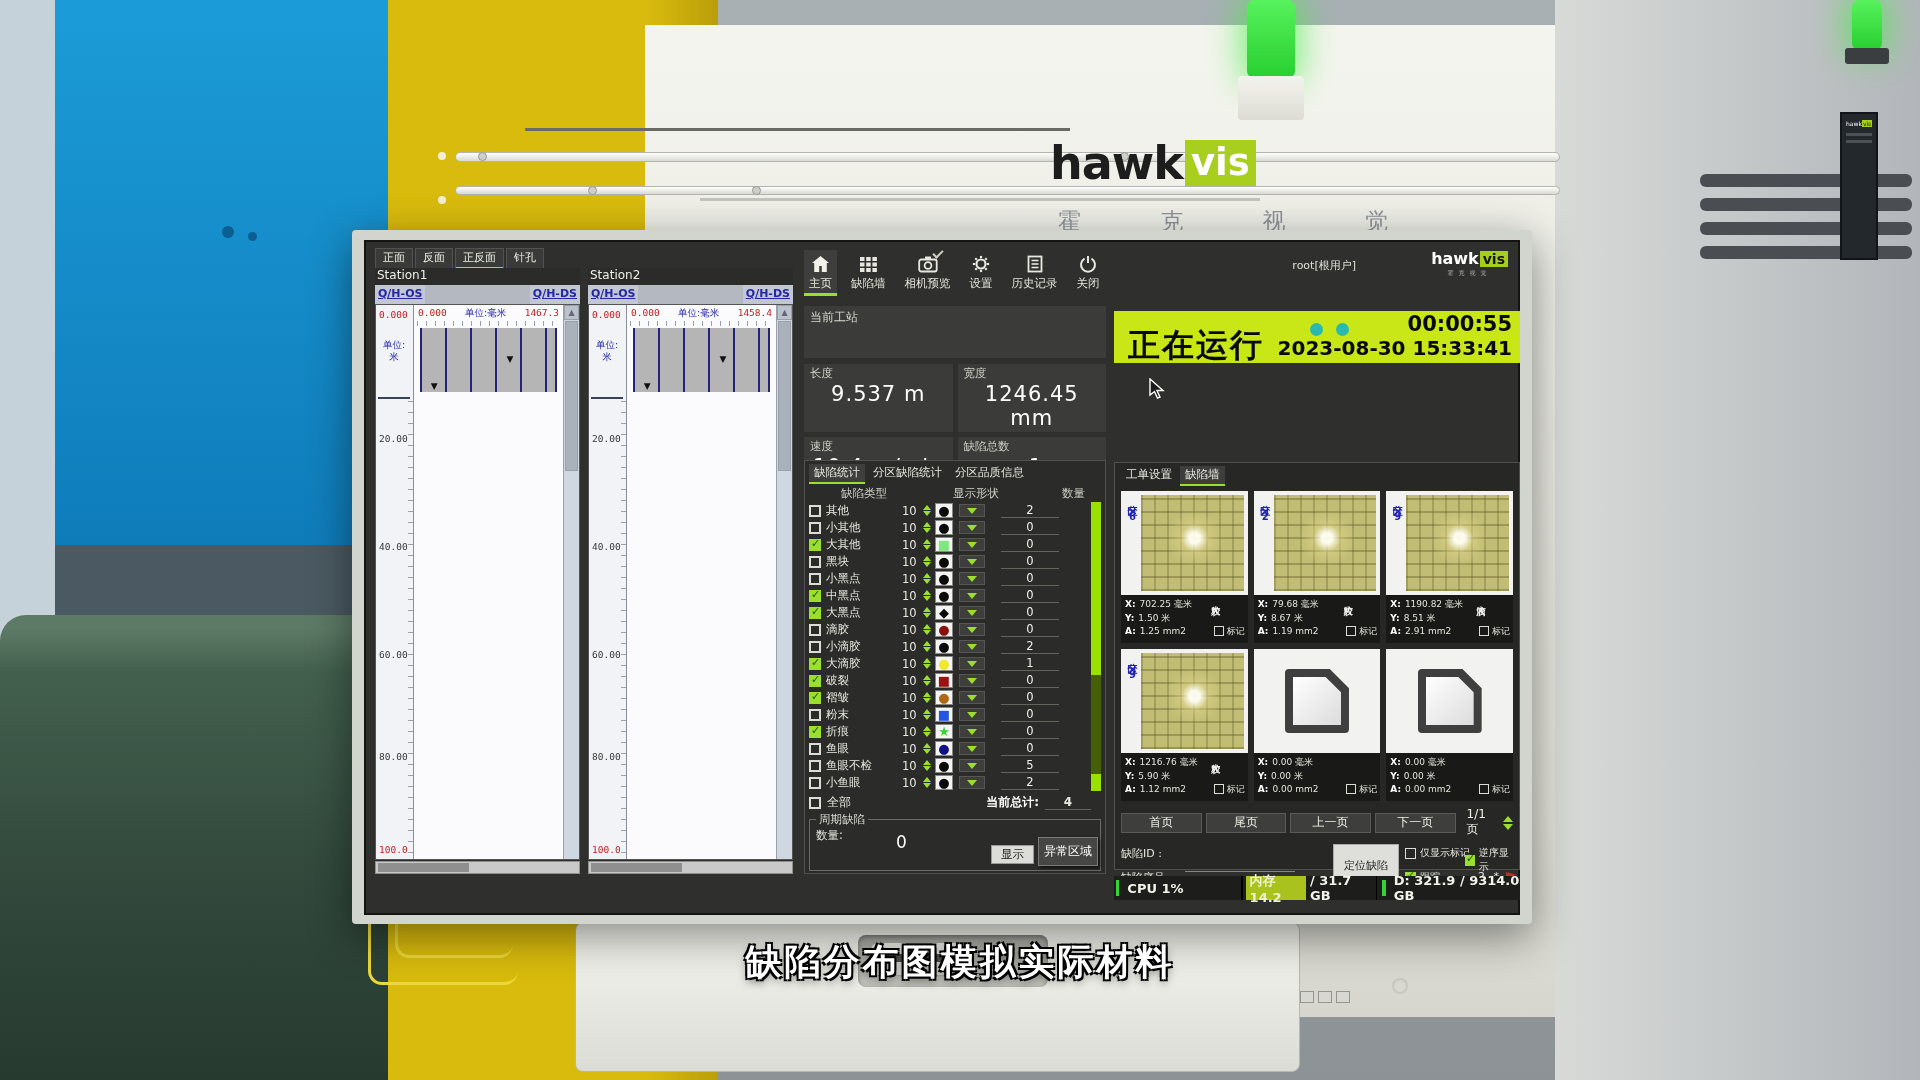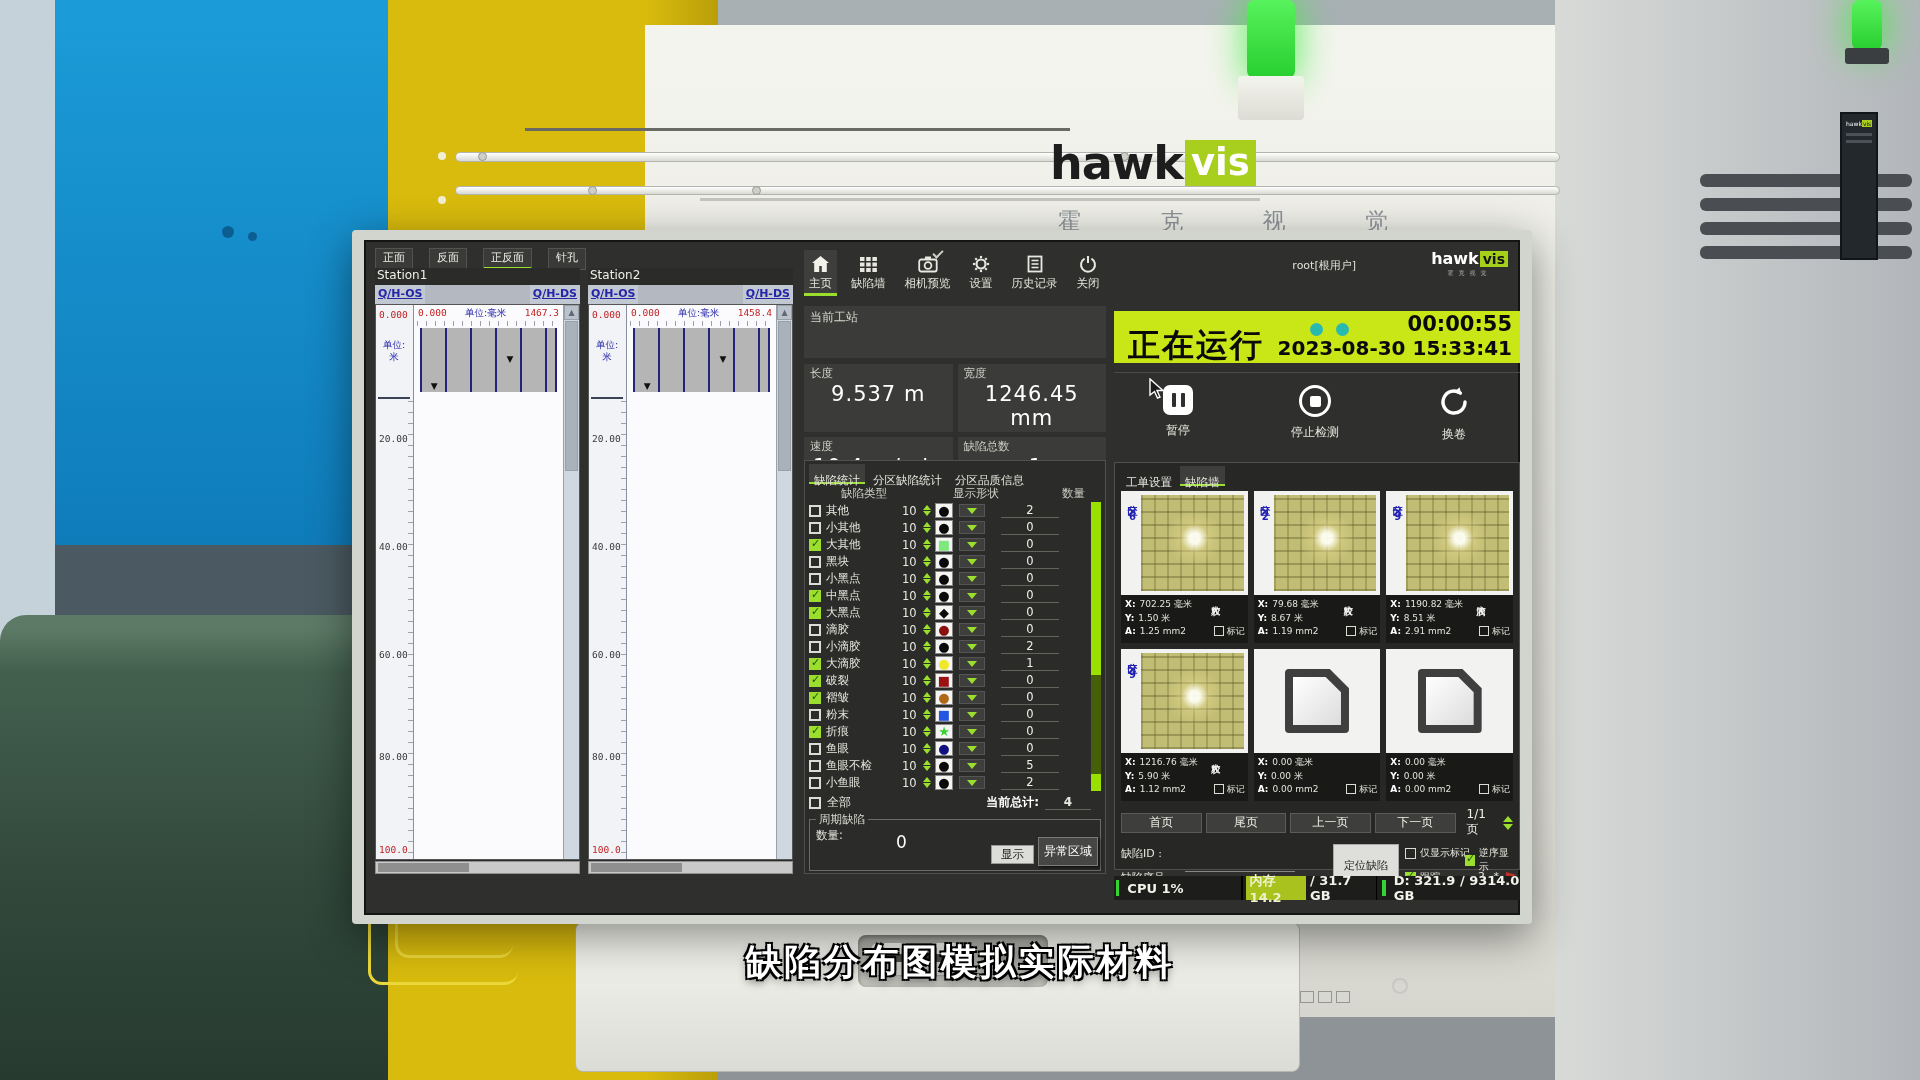--- a/index.html
+++ b/index.html
@@ -25,21 +25,21 @@
 .drawer{background:linear-gradient(#f6f6f0,#dcdcd6);border:1px solid #b8b8b2;border-radius:8px}
 .recess{background:linear-gradient(#a8a8a2,#c2c2bc);border-radius:8px;box-shadow:inset 0 2px 5px rgba(0,0,0,.35)}
 .handle{background:linear-gradient(#efefe9,#d8d8d2);border-radius:8px;border:1px solid #aaa}
 .hslot{background:#55554f;border-radius:3px}
 .sqbtn{width:14px;height:12px;background:#d8d8d2;border:1px solid #96968e;display:inline-block;margin-right:4px}
 .sideScreen{background:#23282c;border:2px solid #121518}
 .bezel{background:#d2d4ce;border-radius:4px;box-shadow:0 12px 44px rgba(0,0,0,.45)}
 
 .win{position:absolute;left:364px;top:240px;width:1156px;height:675px;background:#2f2f2d;border:2px solid #141412;color:#e8e8e0;font-size:12px}
 
-.vtabs{position:absolute;left:9px;top:6px;display:flex;gap:16px}
+.vtabs{position:absolute;left:9px;top:6px;display:flex;gap:2px}
 .vtab{background:#3a3a38;color:#f0f0e8;font-size:11px;padding:1px 7px 2px;border:1px solid #525250}
 .vtab.on{border-bottom:3px solid #9ade2e}
 
 .stwrap{position:absolute;left:9px;top:26px;display:flex;gap:8px}
 .station{width:205px;height:606px;position:relative;background:#2b2b29}
 .st-title{height:17px;font-size:12px;color:#efefe8;padding-left:2px}
 .st-head{display:flex;height:32px;font-size:11px;font-weight:bold}
 .qh{background:#c2c8d2;color:#2525a8;text-decoration:underline;padding:2px 3px}
 .st-mid{flex:1;background:#b4b8c0}
 .st-body{position:absolute;left:0;top:36px;right:0;bottom:14px;display:flex;border:1px solid #555}
@@ -71,21 +71,21 @@
 .nav-it.on{background:#3e3e3c;border-bottom:3px solid #9ade2e}
 .chev{position:absolute;left:567px;top:8px;width:10px;height:6px;border-left:2px solid #cfcfc7;border-bottom:2px solid #cfcfc7;transform:rotate(-45deg)}
 
 .curbox{position:absolute;left:438px;top:64px;width:302px;height:52px;background:#3b3b39;font-size:12px;color:#d8d8d0;padding:3px 6px}
 .mets{position:absolute;left:438px;top:122px;width:302px;height:84px;display:grid;grid-template-columns:1fr 1fr;gap:5px}
 .met{background:#3b3b39;padding:2px 6px;font-size:11.5px;color:#cfcfc7}
 .met b{display:block;text-align:center;font-size:21px;color:#fff;font-weight:normal;margin-top:1px;letter-spacing:1px}
 
 .stats{position:absolute;left:438px;top:218px;width:302px;height:414px;background:#2b2b29;border:1px solid #50504e;padding:3px 4px}
 .ptabs{display:flex;gap:3px;font-size:11.5px;height:20px}
-.ptab{padding:9px 5px;color:#e8e8e0;border-bottom:2px solid transparent}
+.ptab{padding:1px 5px;color:#e8e8e0;border-bottom:2px solid transparent}
 .ptab.on{background:#3e3e3c;border-bottom:2px solid #9ade2e}
 .thead{display:flex;font-size:11.5px;color:#cfcfc7;height:18px;align-items:center}
 .th1{margin-left:32px}.th2{margin-left:66px}.th3{margin-left:auto;margin-right:16px}
 .rows{position:relative;height:289px;overflow:hidden;padding-right:28px}
 .vscroll{position:absolute;right:0;top:0;bottom:0;width:10px;background:linear-gradient(#9ae000 0 60%,#46600a 60% 94%,#9ae000 94%)}
 .row{display:grid;grid-template-columns:17px 76px 21px 12px 21px 31px 1fr;align-items:center;height:17px;font-size:11.5px}
 .cb{width:12px;height:12px;border:2px solid #dcdcd4;display:inline-block;position:relative;background:transparent}
 .cb.on{background:#9ade2e;border-color:#9ade2e}
 .cb.on::after{content:"✓";position:absolute;left:0px;top:-4px;font-size:11px;color:#23510a;font-weight:bold}
 .spin{display:inline-block;width:9px;height:13px;position:relative}
@@ -690,42 +690,20 @@
     </div>
 
     <div class="banner">
       <span class="b-text">正在运行</span>
       <span class="bdot" style="left:196px"></span>
       <span class="bdot" style="left:222px"></span>
       <span class="b-time">00:00:55</span>
       <span class="b-date">2023-08-30 15:33:41</span>
     </div>
 
-    <div class="controls">
-      <div class="ctl">
-        <span class="ic-pause">
-            <i></i>
-            <i></i>
-          </span>
-        <span>暂停</span>
-      </div>
-      <div class="ctl">
-        <span class="ic-stop">
-            <i></i>
-          </span>
-        <span>停止检测</span>
-      </div>
-      <div class="ctl">
-        <svg width="34" height="34" viewBox="0 0 34 34">
-          <path d="M28 17a11 11 0 1 1-4.6-8.9" fill="none" stroke="#fff" stroke-width="3.4" stroke-linecap="round"></path>
-          <path d="M22.5 2.2l2 7.4-7.4-2z" fill="#fff"></path>
-        </svg>
-        <span>换卷</span>
-      </div>
-    </div>
 
     <div class="wall">
       <div class="ptabs">
 
           <div class="ptab">工单设置</div>
 
           <div class="ptab on">缺陷墙</div>
 
       </div>
       <div class="cards">

